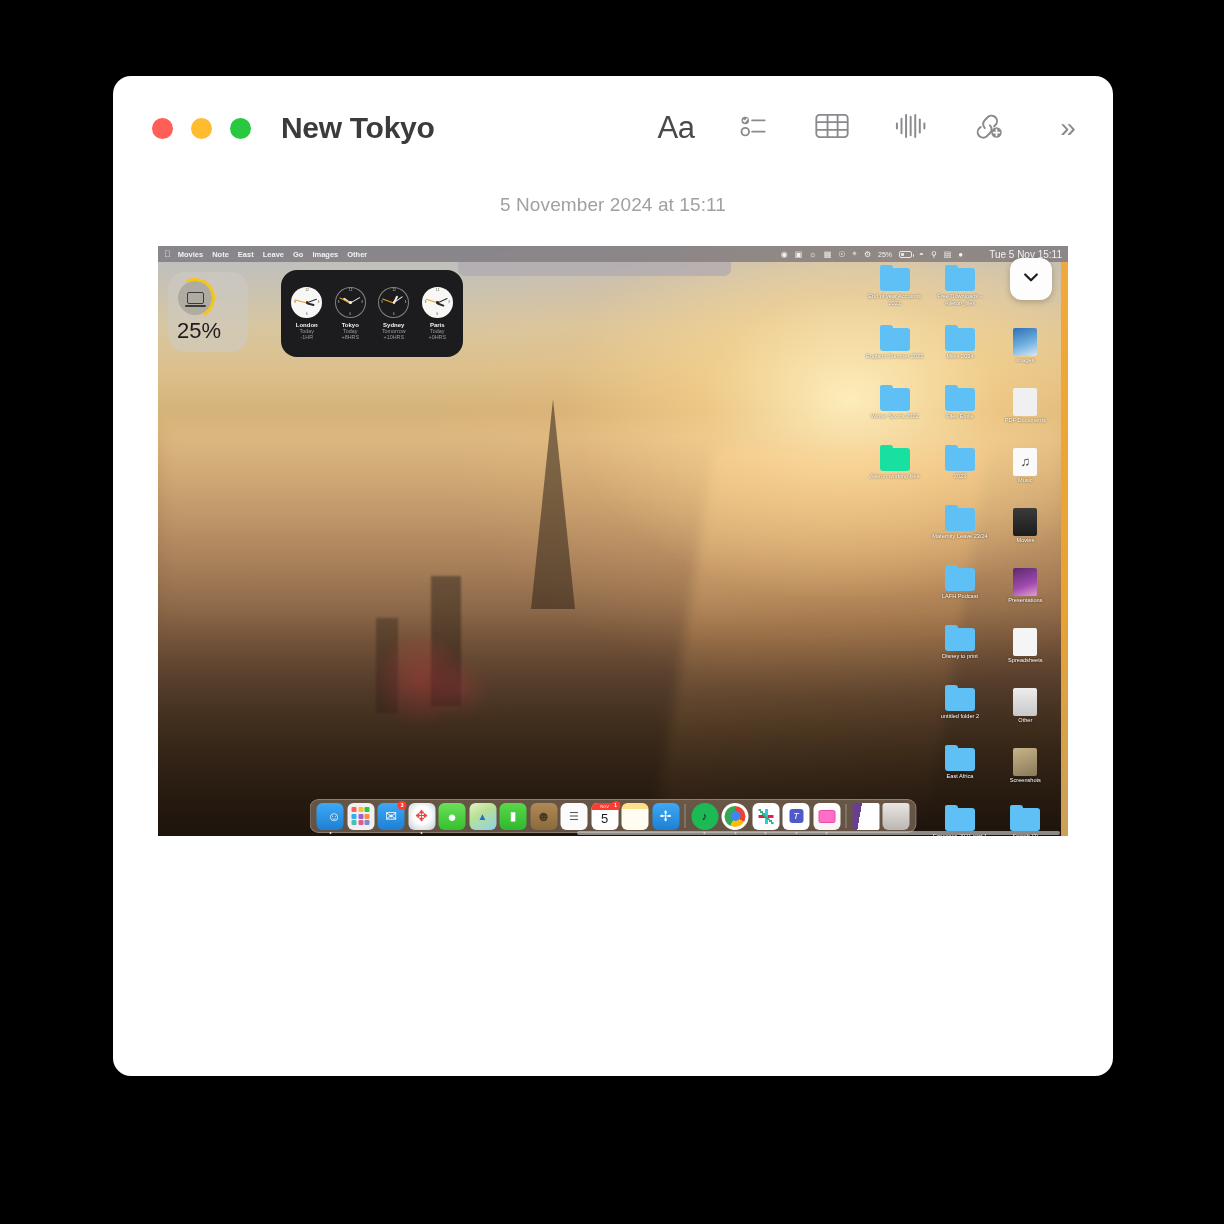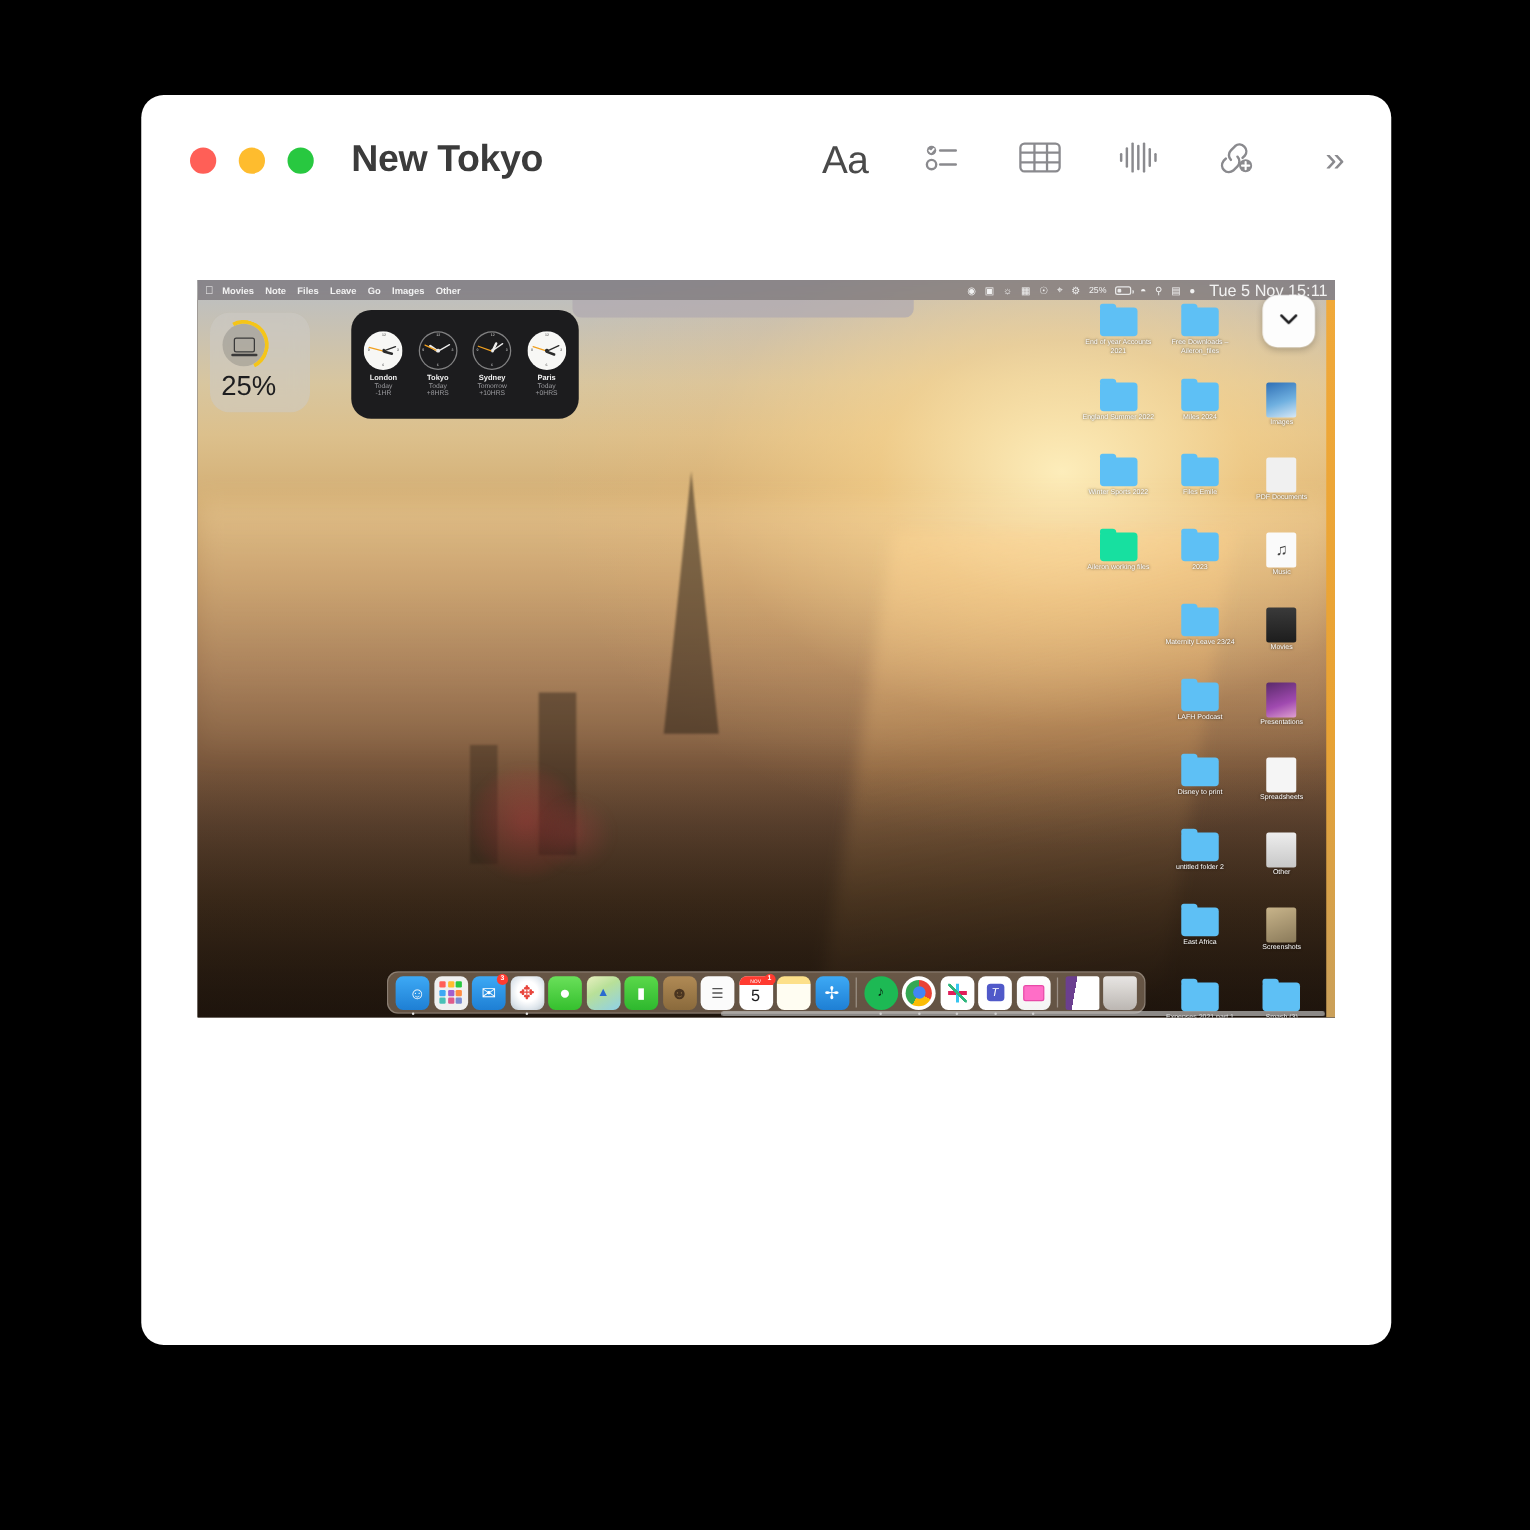--- a/index.html
+++ b/index.html
@@ -167,21 +167,21 @@
   .status-icons { display: flex; align-items: center; gap: 7px; font-size: 8px; font-weight: normal; }
   .batt-pct { font-size: 7px; }
   .batt-shell {
     width: 13px; height: 7px; border: 1px solid #e8e8e8; border-radius: 2px;
     position: relative; display: inline-block;
   }
   .batt-shell::after {
     content:""; position:absolute; right:-3px; top:2px; width:1.5px; height:3px; background:#e8e8e8; border-radius:0 1px 1px 0;
   }
   .batt-fill { position:absolute; left:1px; top:1px; bottom:1px; width:25%; background:#e8e8e8; border-radius:1px; }
-  .clock-text { font-size: 13px; margin-left: 4px; white-space: nowrap; }
+  .clock-text { font-size: 10px; margin-left: 19px; white-space: nowrap; }
 
   
   .bg-window {
     position: absolute; left: 33%; top: 16px; width: 30%; height: 14px;
     background: rgba(176,170,176,0.75);
     border-radius: 0 0 7px 7px;
     z-index: 5;
   }
 
   
@@ -463,38 +463,39 @@
         </span>
       </div>
 
       <div class="tbtn">
         <span class="chev-more">»</span>
       </div>
     </div>
   </div>
 
   <div class="note-body">
+    <div class="note-date">5 November 2024 at 15:11</div>
 
     <div class="shot-wrap">
       <div class="shot">
         <div class="haze"></div>
         <div class="river"></div>
         <div class="shard"></div>
         <div class="tower-a"></div>
         <div class="tower-b"></div>
         <div class="lens-flare"></div>
         <div class="lens-flare2"></div>
         <div class="fgdark"></div>
       </div>
 
       <div class="menubar">
         <span class="apple"></span>
         <span class="mitem">Movies</span>
         <span class="mitem">Note</span>
-        <span class="mitem">Files</span>
+        <span class="mitem">East</span>
         <span class="mitem">Leave</span>
         <span class="mitem">Go</span>
         <span class="mitem">Images</span>
         <span class="mitem">Other</span>
         <span class="spacer"></span>
         <span class="status-icons">
           <span>◉</span>
           <span>▣</span>
           <span>☼</span>
           <span>▦</span>

